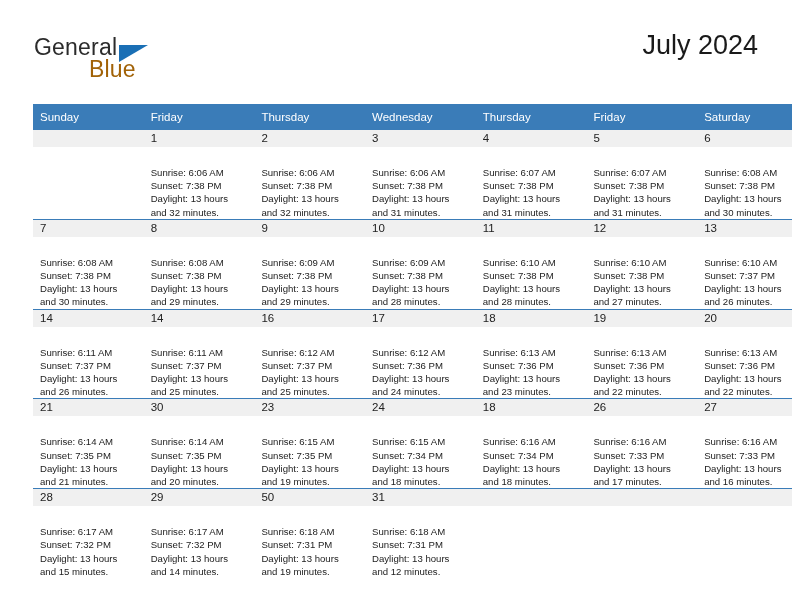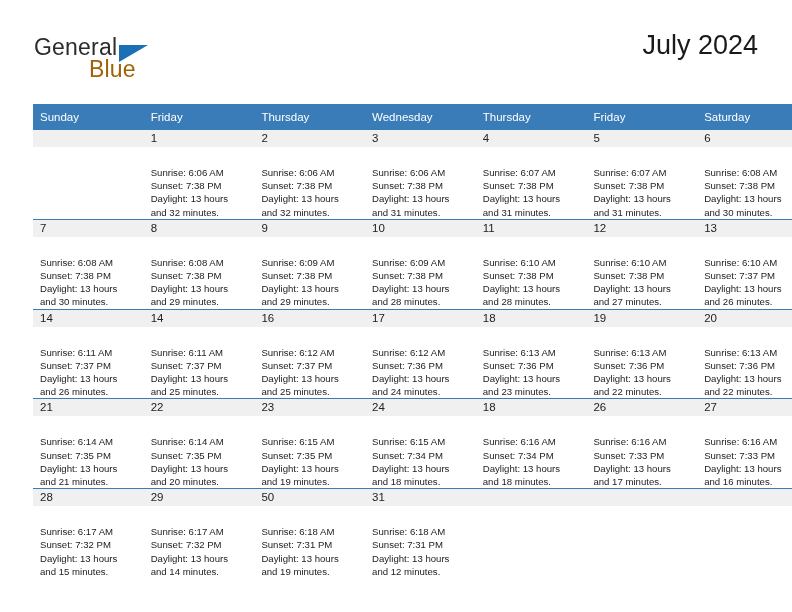--- a/index.html
+++ b/index.html
@@ -363,21 +363,21 @@
           <td>
             <div class="daynum">21</div>
             <div class="cell-body">
               <div class="cell-line">Sunrise: 6:14 AM</div>
               <div class="cell-line">Sunset: 7:35 PM</div>
               <div class="cell-line">Daylight: 13 hours</div>
               <div class="cell-line">and 21 minutes.</div>
             </div>
           </td>
           <td>
-            <div class="daynum">22</div>
+            <div class="daynum">30</div>
             <div class="cell-body">
               <div class="cell-line">Sunrise: 6:14 AM</div>
               <div class="cell-line">Sunset: 7:35 PM</div>
               <div class="cell-line">Daylight: 13 hours</div>
               <div class="cell-line">and 20 minutes.</div>
             </div>
           </td>
           <td>
             <div class="daynum">23</div>
             <div class="cell-body">

